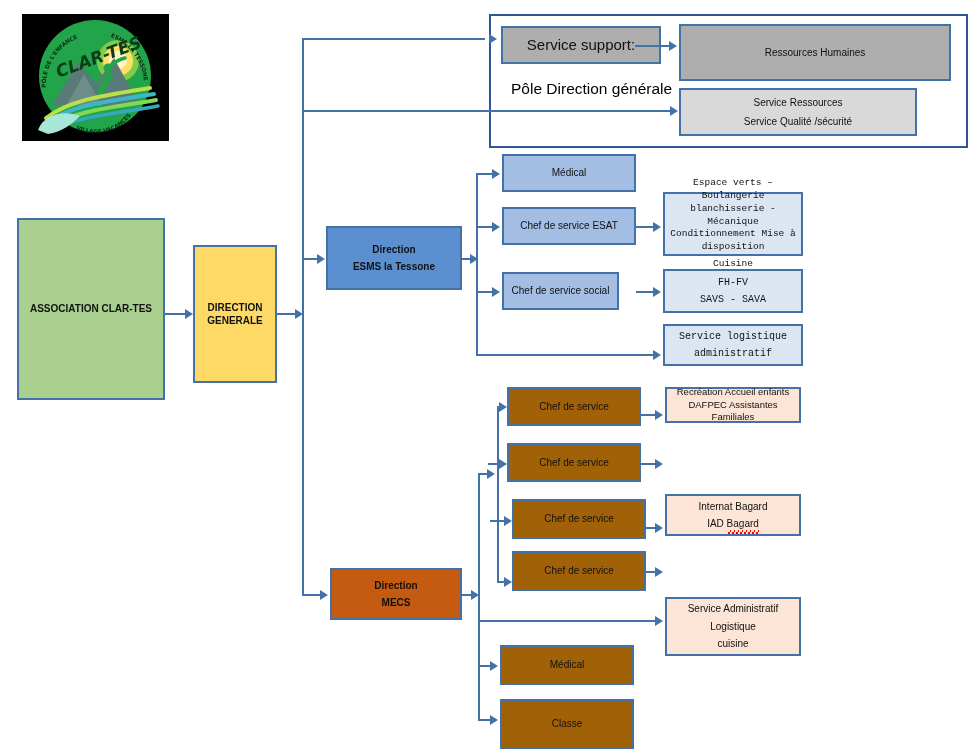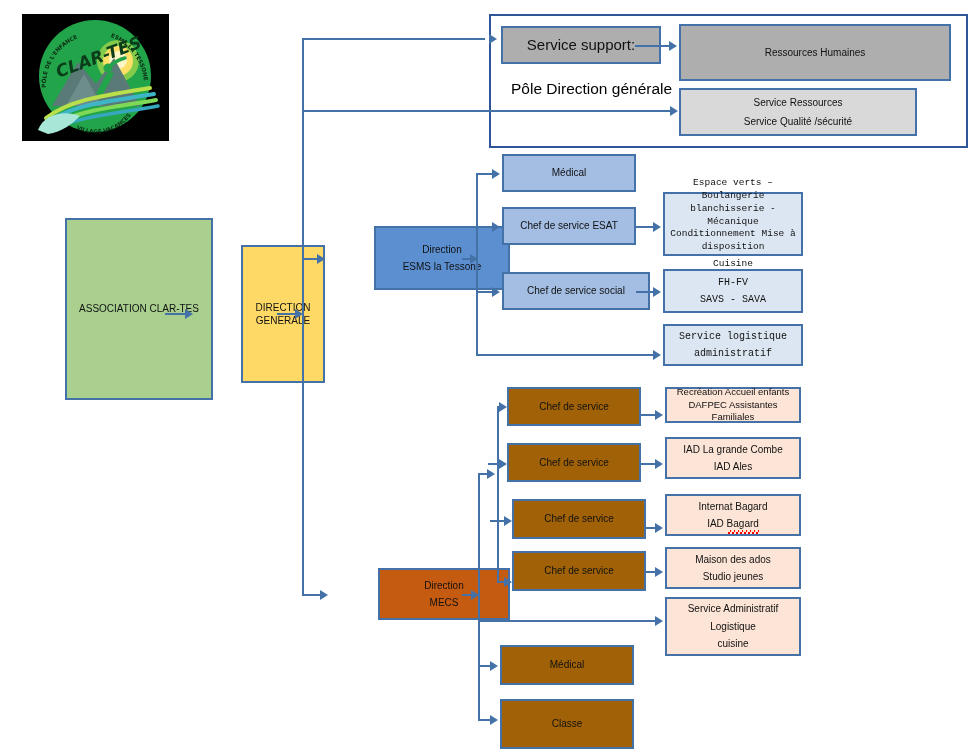--- a/index.html
+++ b/index.html
@@ -18,21 +18,21 @@
   .bx-blue  {background:#a3bde3;}
   .bx-pale  {background:#dce6f2;font-family:Liberation Mono, monospace;}
   .bx-orange{background:#a16207;}
   .bx-peach {background:#fce4d6;}
   .bx-gray  {background:#aeaeae;}
   .bx-lgray {background:#d9d9d9;}
 
   .outer{position:absolute;box-sizing:border-box;border:2px solid #2f5597;background:transparent;}
   .poletitle{position:absolute;color:#000;white-space:nowrap;}
 
-  .bold{font-weight:normal;margin-left:48px;}
+  .bold{font-weight:bold;}
 
   
   .h{position:absolute;height:2px;background:#4472a8;}
   .v{position:absolute;width:2px;background:#4472a8;}
   .arrow{position:absolute;width:0;height:0;border-top:5px solid transparent;
          border-bottom:5px solid transparent;border-left:8px solid #4472a8;}
 
   .squig{position:relative;display:inline-block;}
   .squig::after{content:"";position:absolute;left:0;right:0;bottom:-3px;height:4px;
      background-image:radial-gradient(circle at 2px 3px, #ff0000 1.1px, transparent 1.3px),
@@ -132,21 +132,21 @@
   </div>
 
   <div class="box bx-pale" style="left:663px;top:192px;width:140px;height:64px;font-size:9.5px;">
     <span class="ln">Espace verts –Boulangerie</span>
     <span class="ln">blanchisserie -Mécanique</span>
     <span class="ln">Conditionnement Mise à</span>
     <span class="ln">disposition</span>
     <span class="ln" style="margin-top:4px;">Cuisine</span>
   </div>
 
-  <div class="box bx-blue" style="left:502px;top:272px;width:148px;height:38px;font-size:10px;">
+  <div class="box bx-blue" style="left:502px;top:272px;width:117px;height:38px;font-size:10px;">
     <span class="ln">Chef de service social</span>
   </div>
 
   <div class="box bx-pale" style="left:663px;top:269px;width:140px;height:44px;font-size:10px;">
     <span class="ln">FH-FV</span>
     <span class="ln" style="margin-top:4px;">SAVS - SAVA</span>
   </div>
 
   <div class="box bx-pale" style="left:663px;top:324px;width:140px;height:42px;font-size:10px;">
     <span class="ln">Service  logistique</span>
@@ -162,39 +162,31 @@
     <span class="ln">Chef de service</span>
   </div>
   <div class="box bx-peach" style="left:665px;top:387px;width:136px;height:36px;font-size:9.5px;">
     <span class="ln">Recréation    Accueil enfants</span>
     <span class="ln">DAFPEC  Assistantes Familiales</span>
   </div>
 
   <div class="box bx-orange" style="left:507px;top:443px;width:134px;height:39px;font-size:10px;">
     <span class="ln">Chef de service</span>
   </div>
-  <div class="box bx-peach" style="left:665px;top:437px;width:136px;height:42px;font-size:10px;">
-    <span class="ln">IAD La grande Combe</span>
-    <span class="ln" style="margin-top:4px;">IAD Ales</span>
-  </div>
 
   <div class="box bx-orange" style="left:512px;top:499px;width:134px;height:40px;font-size:10px;">
     <span class="ln">Chef de service</span>
   </div>
   <div class="box bx-peach" style="left:665px;top:494px;width:136px;height:42px;font-size:10px;">
     <span class="ln">Internat  Bagard</span>
     <span class="ln" style="margin-top:4px;"><span>IAD </span><span class="squig">Bagard</span></span>
   </div>
 
   <div class="box bx-orange" style="left:512px;top:551px;width:134px;height:40px;font-size:10px;">
     <span class="ln">Chef de service</span>
-  </div>
-  <div class="box bx-peach" style="left:665px;top:547px;width:136px;height:42px;font-size:10px;">
-    <span class="ln">Maison des ados</span>
-    <span class="ln" style="margin-top:4px;">Studio jeunes</span>
   </div>
 
   <div class="box bx-peach" style="left:665px;top:597px;width:136px;height:59px;font-size:10px;">
     <span class="ln">Service Administratif</span>
     <span class="ln" style="margin-top:4px;">Logistique</span>
     <span class="ln" style="margin-top:4px;">cuisine</span>
   </div>
 
   <div class="box bx-orange" style="left:500px;top:645px;width:134px;height:40px;font-size:10px;">
     <span class="ln">Médical</span>

